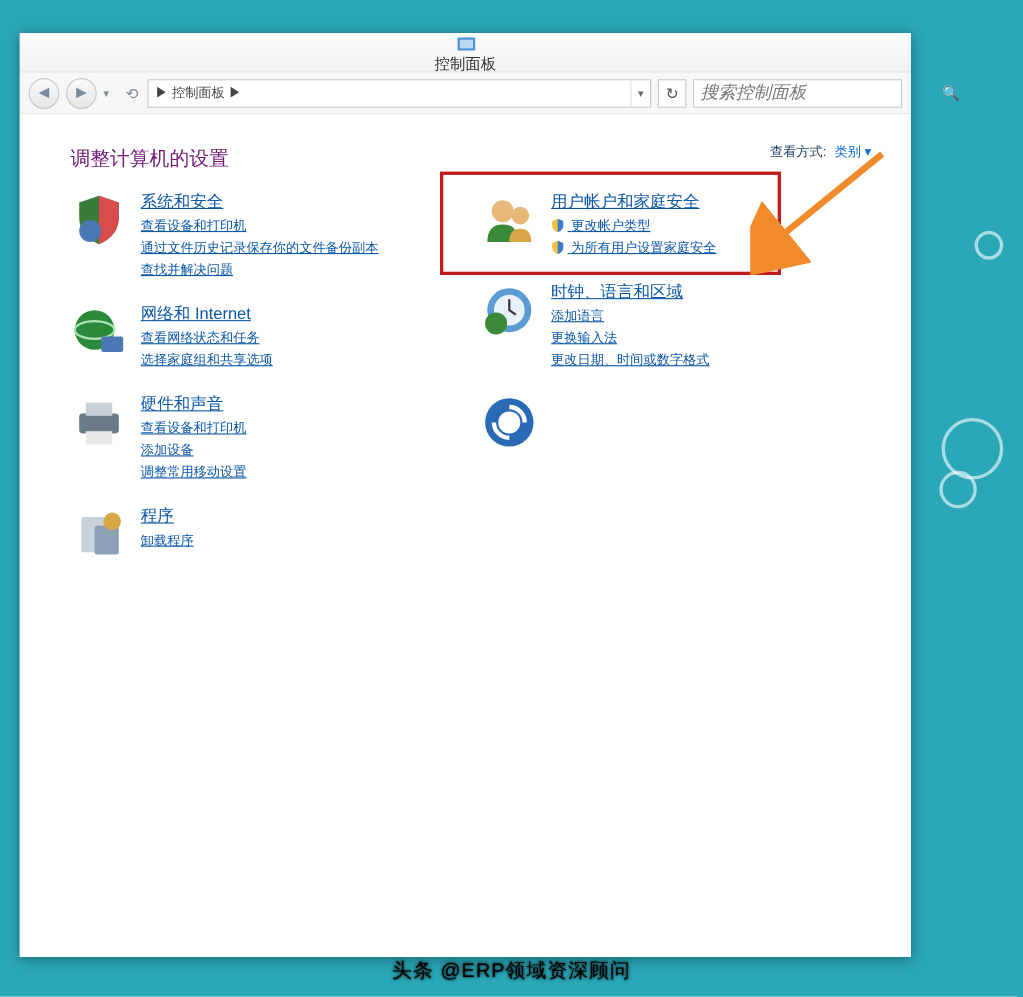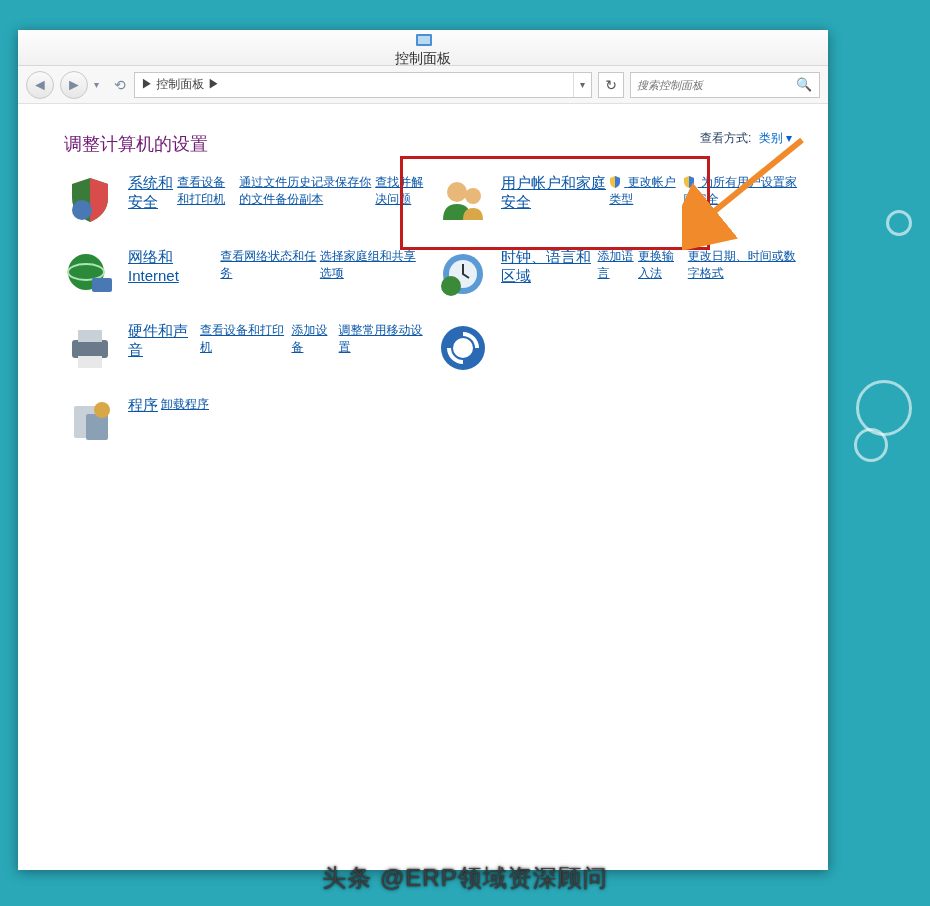--- a/index.html
+++ b/index.html
@@ -50,47 +50,47 @@
   }
   .navarrow{width:14px;color:#7a8aa0;font-size:10px;}
   .addr {
     flex:1; height:26px; border:1px solid #c8c8c8; background:#fff;
     display:flex;align-items:center; font-size:12px; color:#333;
   }
   .addr .seg{padding:0 6px;color:#444;}
   .addr .drop{margin-left:auto;padding:0 6px;color:#666;font-size:10px;border-left:1px solid #ddd;height:100%;display:flex;align-items:center;}
   .refresh{width:26px;height:26px;border:1px solid #c8c8c8;background:#fff;display:flex;align-items:center;justify-content:center;color:#555;font-size:14px;}
   .search{width:190px;height:26px;border:1px solid #c8c8c8;background:#fff;display:flex;align-items:center;}
-  .search input{border:none;outline:none;flex:1;font-size:11px;padding:0 6px;color:#999;font-style:italic;background:transparent;}
+  .search input{border:none;outline:none;flex:1;font-size:16px;padding:0 6px;color:#999;font-style:italic;background:transparent;}
   .search .sicon{padding:0 6px;color:#3a6ea5;font-size:13px;}
   
   .content {
     flex:1; padding:28px 28px 28px 46px; overflow:auto; position:relative; background:#fff;
   }
   .heading{font-size:18px;color:#701a75;margin-bottom:6px;}
   .viewrow{position:absolute;right:36px;top:26px;font-size:12px;color:#1f3a5f;}
   .viewrow a{color:#0066cc;text-decoration:none;margin-left:4px;}
   .cols{display:flex;gap:10px;margin-top:18px;}
   .col{flex:1;display:flex;flex-direction:column;gap:22px;}
   .cat{display:flex;gap:12px;}
   .cat .cicon{width:52px;height:52px;flex-shrink:0;}
-  .cat .ctext{display:flex;flex-direction:row;gap:3px;font-size:12px;}
+  .cat .ctext{display:flex;flex-direction:column;gap:3px;font-size:12px;}
   .cat .ctitle{color:#0b5e13;font-size:15px;margin-bottom:1px;}
   .cat a.link{color:#0b57a8;text-decoration:underline;}
   .cat .shield{display:inline-block;width:12px;height:12px;margin-right:3px;vertical-align:-2px;}
   
   .hl{position:absolute;border:3px solid #c11b1b;pointer-events:none;}
   
   .arrow{position:absolute;pointer-events:none;}
   
   .bubble{position:absolute;border:3px solid rgba(255,255,255,.6);border-radius:50%;}
   
   .wm{
     position:absolute;left:0;right:0;bottom:12px;
-    text-align:center;font-size:24px;color:#404040;
+    text-align:center;font-size:18px;color:#000000;
     text-shadow:0 0 4px rgba(0,0,0,.6),0 0 2px rgba(0,0,0,.9);
     letter-spacing:1px;
   }
 </style>
 </head>
 <body>
 
 <div class="bubble" style="right:18px;top:210px;width:26px;height:26px;"></div>
 <div class="bubble" style="right:18px;top:380px;width:56px;height:56px;"></div>
 <div class="bubble" style="right:42px;top:428px;width:34px;height:34px;"></div>

